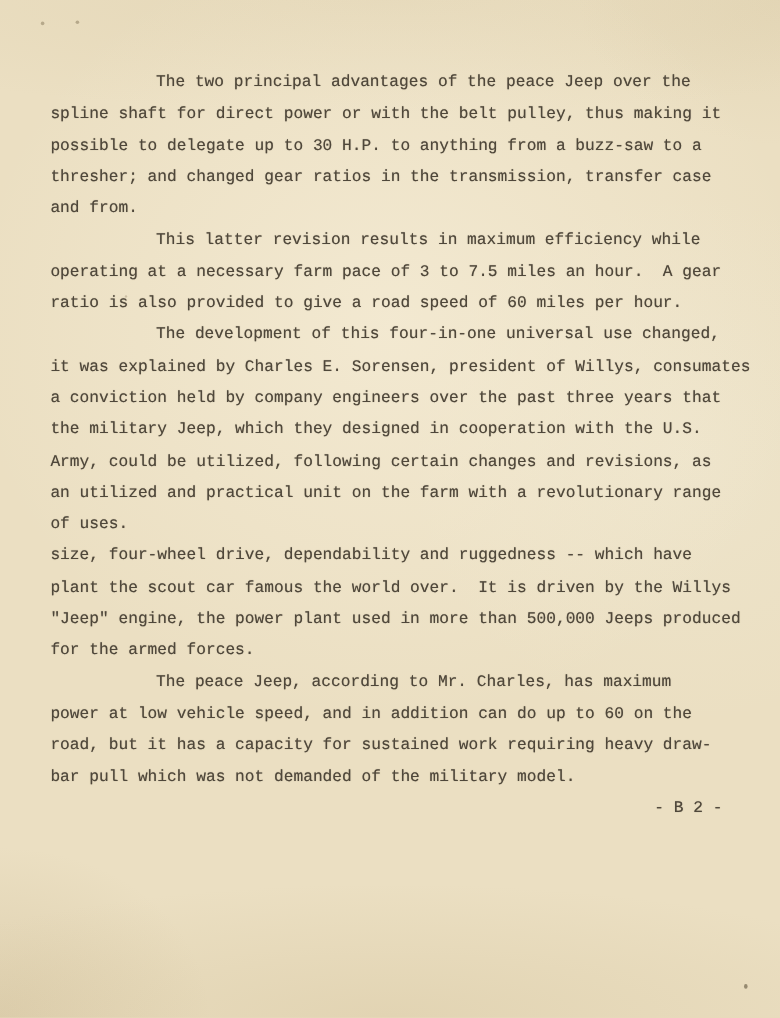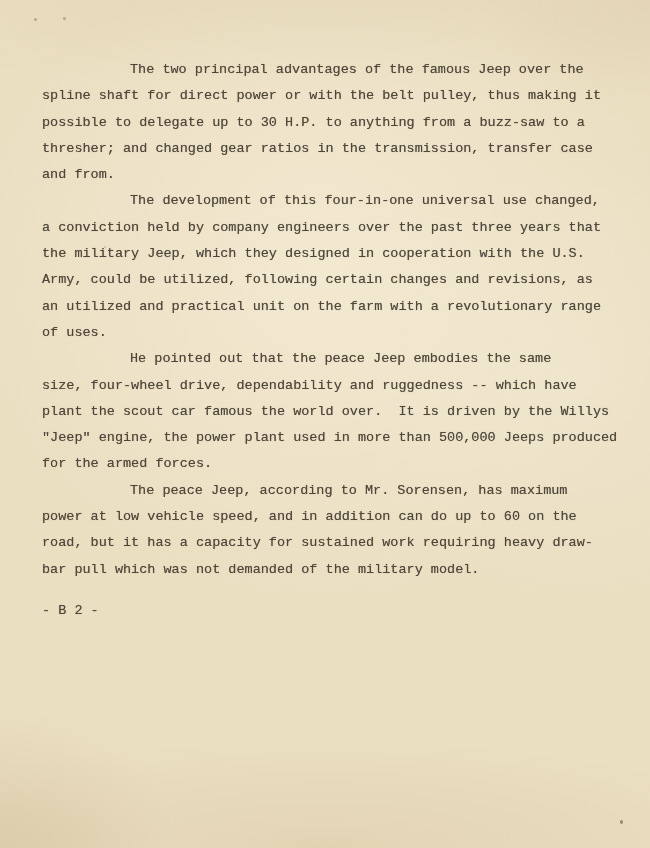--- a/index.html
+++ b/index.html
@@ -25,23 +25,22 @@
   }
   .line {
     white-space: pre;
     font-size: 13.5px;
     height: 26.3px;
     line-height: 26.3px;
     text-shadow: 0 0 0.7px rgba(79,71,58,0.60);
   }
   .indent { padding-left: 88px; }
   .page-number {
-    margin-top: 15px;
     width: 560px;
-    text-align: left;
+    text-align: right;
     font-size: 13.5px;
     height: 26px; line-height: 26px;
     white-space: pre;
     text-shadow: 0 0 0.7px rgba(79,71,58,0.60);
   }
   .speck {
     position: absolute; border-radius: 50%;
     background: rgba(122,107,78,0.45);
   }
   .speck.s1 { left: 34px;  top: 18px;  width: 3px; height: 3px; }
@@ -54,47 +53,52 @@
 
 <div class="page">
   <span class="speck s1"></span>
   <span class="speck s2"></span>
   <span class="speck s3"></span>
   <span class="speck s4"></span>
 
   <div class="content">
 
     <div>
-      <div class="line indent">The two principal advantages of the famous Jeep over the</div>
+      <div class="line indent">The two principal advantages of the peace Jeep over the</div>
       <div class="line">spline shaft for direct power or with the belt pulley, thus making it</div>
       <div class="line">possible to delegate up to 30 H.P. to anything from a buzz-saw to a</div>
       <div class="line">thresher; and changed gear ratios in the transmission, transfer case</div>
       <div class="line">and from.</div>
     </div>
 
+    <div>
+      <div class="line indent">This latter revision results in maximum efficiency while</div>
+      <div class="line">operating at a necessary farm pace of 3 to 7.5 miles an hour.  A gear</div>
+      <div class="line">ratio is also provided to give a road speed of 60 miles per hour.</div>
+    </div>
 
     <div>
       <div class="line indent">The development of this four-in-one universal use changed,</div>
+      <div class="line">it was explained by Charles E. Sorensen, president of Willys, consumates</div>
       <div class="line">a conviction held by company engineers over the past three years that</div>
       <div class="line">the military Jeep, which they designed in cooperation with the U.S.</div>
       <div class="line">Army, could be utilized, following certain changes and revisions, as</div>
       <div class="line">an utilized and practical unit on the farm with a revolutionary range</div>
       <div class="line">of uses.</div>
     </div>
 
     <div>
-      <div class="line indent">He pointed out that the peace Jeep embodies the same</div>
       <div class="line">size, four-wheel drive, dependability and ruggedness -- which have</div>
       <div class="line">plant the scout car famous the world over.  It is driven by the Willys</div>
       <div class="line">"Jeep" engine, the power plant used in more than 500,000 Jeeps produced</div>
       <div class="line">for the armed forces.</div>
     </div>
 
     <div>
-      <div class="line indent">The peace Jeep, according to Mr. Sorensen, has maximum</div>
+      <div class="line indent">The peace Jeep, according to Mr. Charles, has maximum</div>
       <div class="line">power at low vehicle speed, and in addition can do up to 60 on the</div>
       <div class="line">road, but it has a capacity for sustained work requiring heavy draw-</div>
       <div class="line">bar pull which was not demanded of the military model.</div>
     </div>
 
     <div class="page-number">- B 2 -</div>
 
   </div>
 </div>
 

